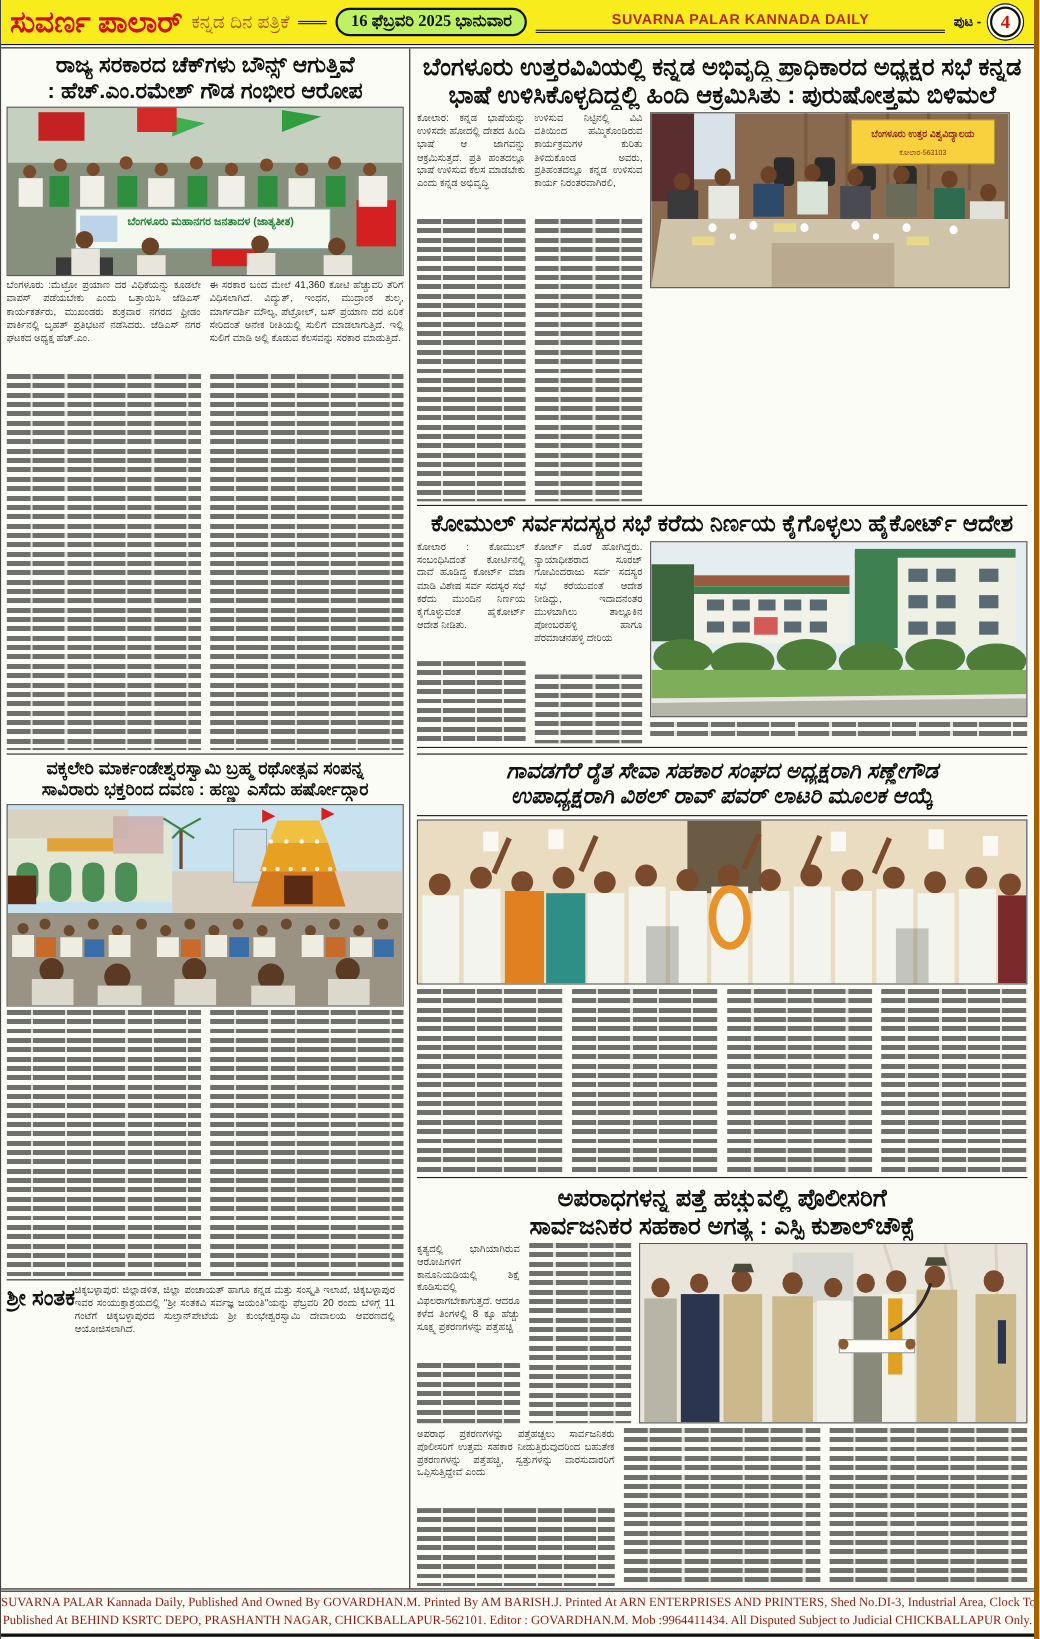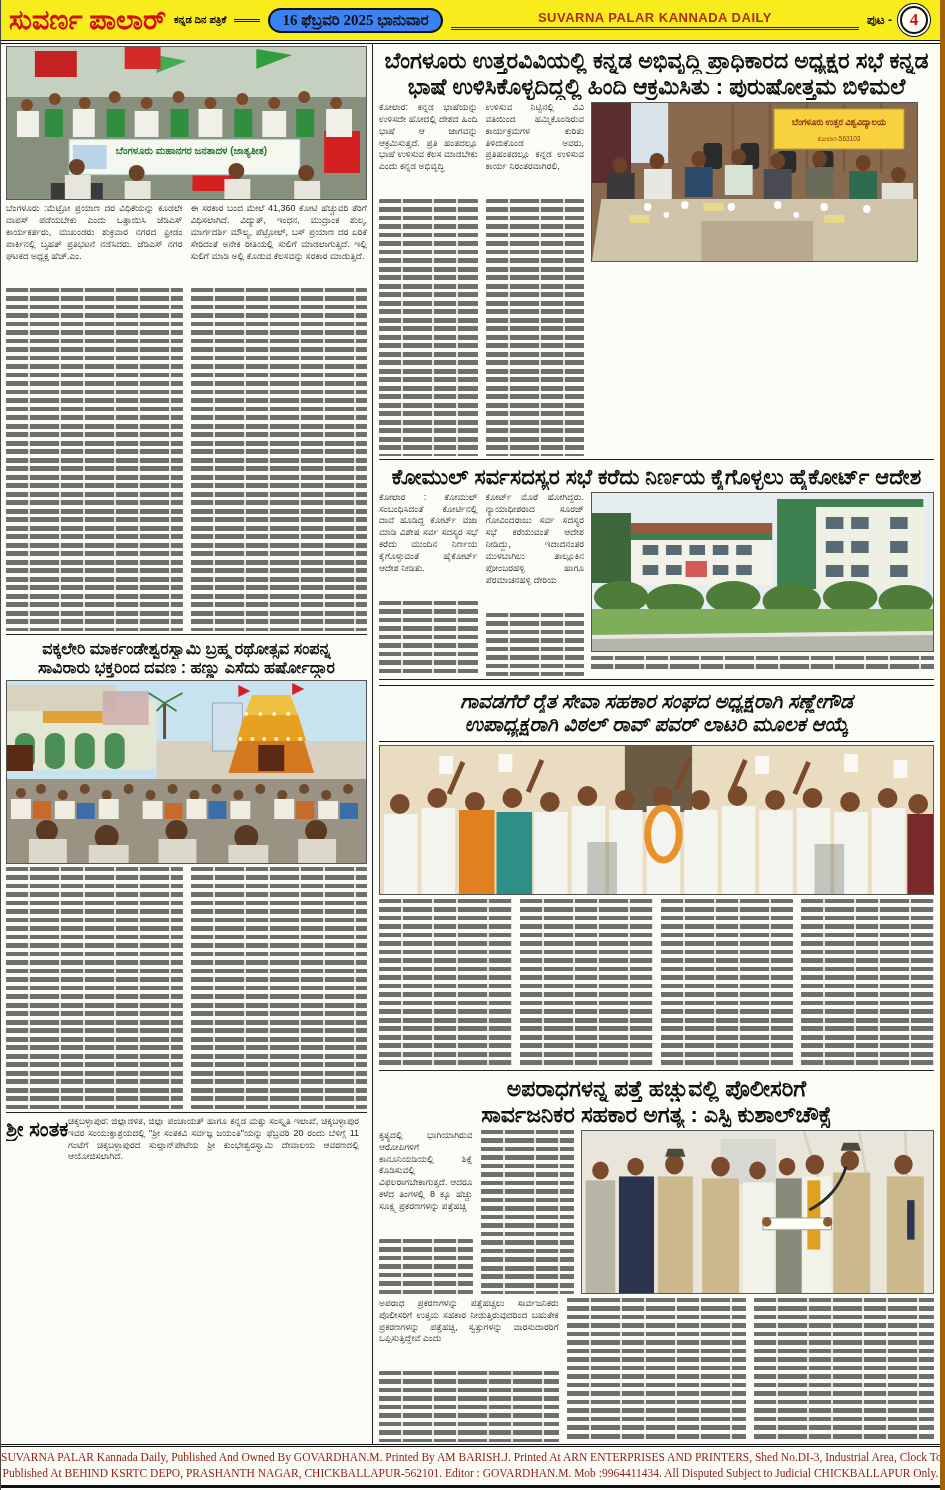--- a/index.html
+++ b/index.html
@@ -2,23 +2,23 @@
 <html><head>
 <meta charset="utf-8">
 <style>
   html,body{margin:0;padding:0;background:#e9e9e4;}
   .page{width:945px;height:1490px;margin:0 auto;background:#fcfcf7;position:relative;
         font-family:"Liberation Sans",sans-serif;color:#111;overflow:hidden;
         border-left:1px solid #444;border-right:5px solid #a16207;box-sizing:border-box;}
   
   .masthead{height:40px;background:#f9ec1c;display:flex;align-items:center;padding:0 8px;gap:8px;box-sizing:border-box;}
   .logo{font-family:"Liberation Serif",serif;font-weight:bold;font-size:27px;color:#cf1110;white-space:nowrap;line-height:1;}
-  .tagline{font-weight:bold;font-size:10px;color:#000000;white-space:nowrap;}
+  .tagline{font-weight:normal;font-size:17px;color:#a16207;white-space:nowrap;}
   .mline{width:26px;border-top:3px double #111;}
-  .datepill{border:2px solid #111;border-radius:14px;background:#3b82f6;padding:2px 12px;
+  .datepill{border:2px solid #111;border-radius:14px;background:#bef264;padding:2px 12px;
             font-family:"Liberation Serif",serif;font-weight:bold;font-size:15px;white-space:nowrap;}
   .dailywrap{flex:1;display:flex;flex-direction:column;align-items:center;min-width:0;}
   .dailyname{color:#b12b1a;font-weight:bold;font-size:13px;letter-spacing:.5px;white-space:nowrap;}
   .dbl{width:100%;border-top:3px double #222;margin-top:2px;}
   .pagelabel{font-weight:bold;font-size:12px;white-space:nowrap;}
   .pagenum{width:24px;height:24px;border:2px solid #111;box-shadow:0 0 0 2px #fffef2,0 0 0 3px #111;
            border-radius:50%;background:#fffef2;display:flex;align-items:center;justify-content:center;
            font-family:"Liberation Serif",serif;font-weight:bold;font-size:17px;color:#cf1110;margin-right:4px;}
   .rule-double{border-top:1px solid #111;border-bottom:1px solid #111;height:2px;margin:0;}
   
@@ -72,20 +72,24 @@
     <span class="pagelabel">ಪುಟ -</span>
     <span class="pagenum">4</span>
   </header>
   <div class="rule-double"></div>
 
   <div class="main">
 
     <div class="colL">
 
       <section>
+        <div class="hl hl-a">
+          <div>ರಾಜ್ಯ ಸರಕಾರದ ಚೆಕ್‌ಗಳು ಬೌನ್ಸ್ ಆಗುತ್ತಿವೆ</div>
+          <div>: ಹೆಚ್.ಎಂ.ರಮೇಶ್ ಗೌಡ ಗಂಭೀರ ಆರೋಪ</div>
+        </div>
         <div class="photo" style="height:152px;">
           <svg viewBox="0 0 360 152" preserveAspectRatio="none">
             <rect width="360" height="152" fill="#c6d0c0"></rect>
             <rect y="50" width="360" height="102" fill="#86907c"></rect>
             <polygon points="250,2 286,8 250,22" fill="#2f9e3f"></polygon>
               <polygon points="150,8 180,14 150,26" fill="#3fae4f"></polygon>
             <rect x="28" y="4" width="42" height="26" fill="#c42222"></rect>
               <rect x="118" y="0" width="36" height="22" fill="#d42a2a"></rect>
             <rect x="318" y="84" width="36" height="42" fill="#d42020"></rect>
               <rect x="186" y="112" width="42" height="32" fill="#d42020"></rect>

